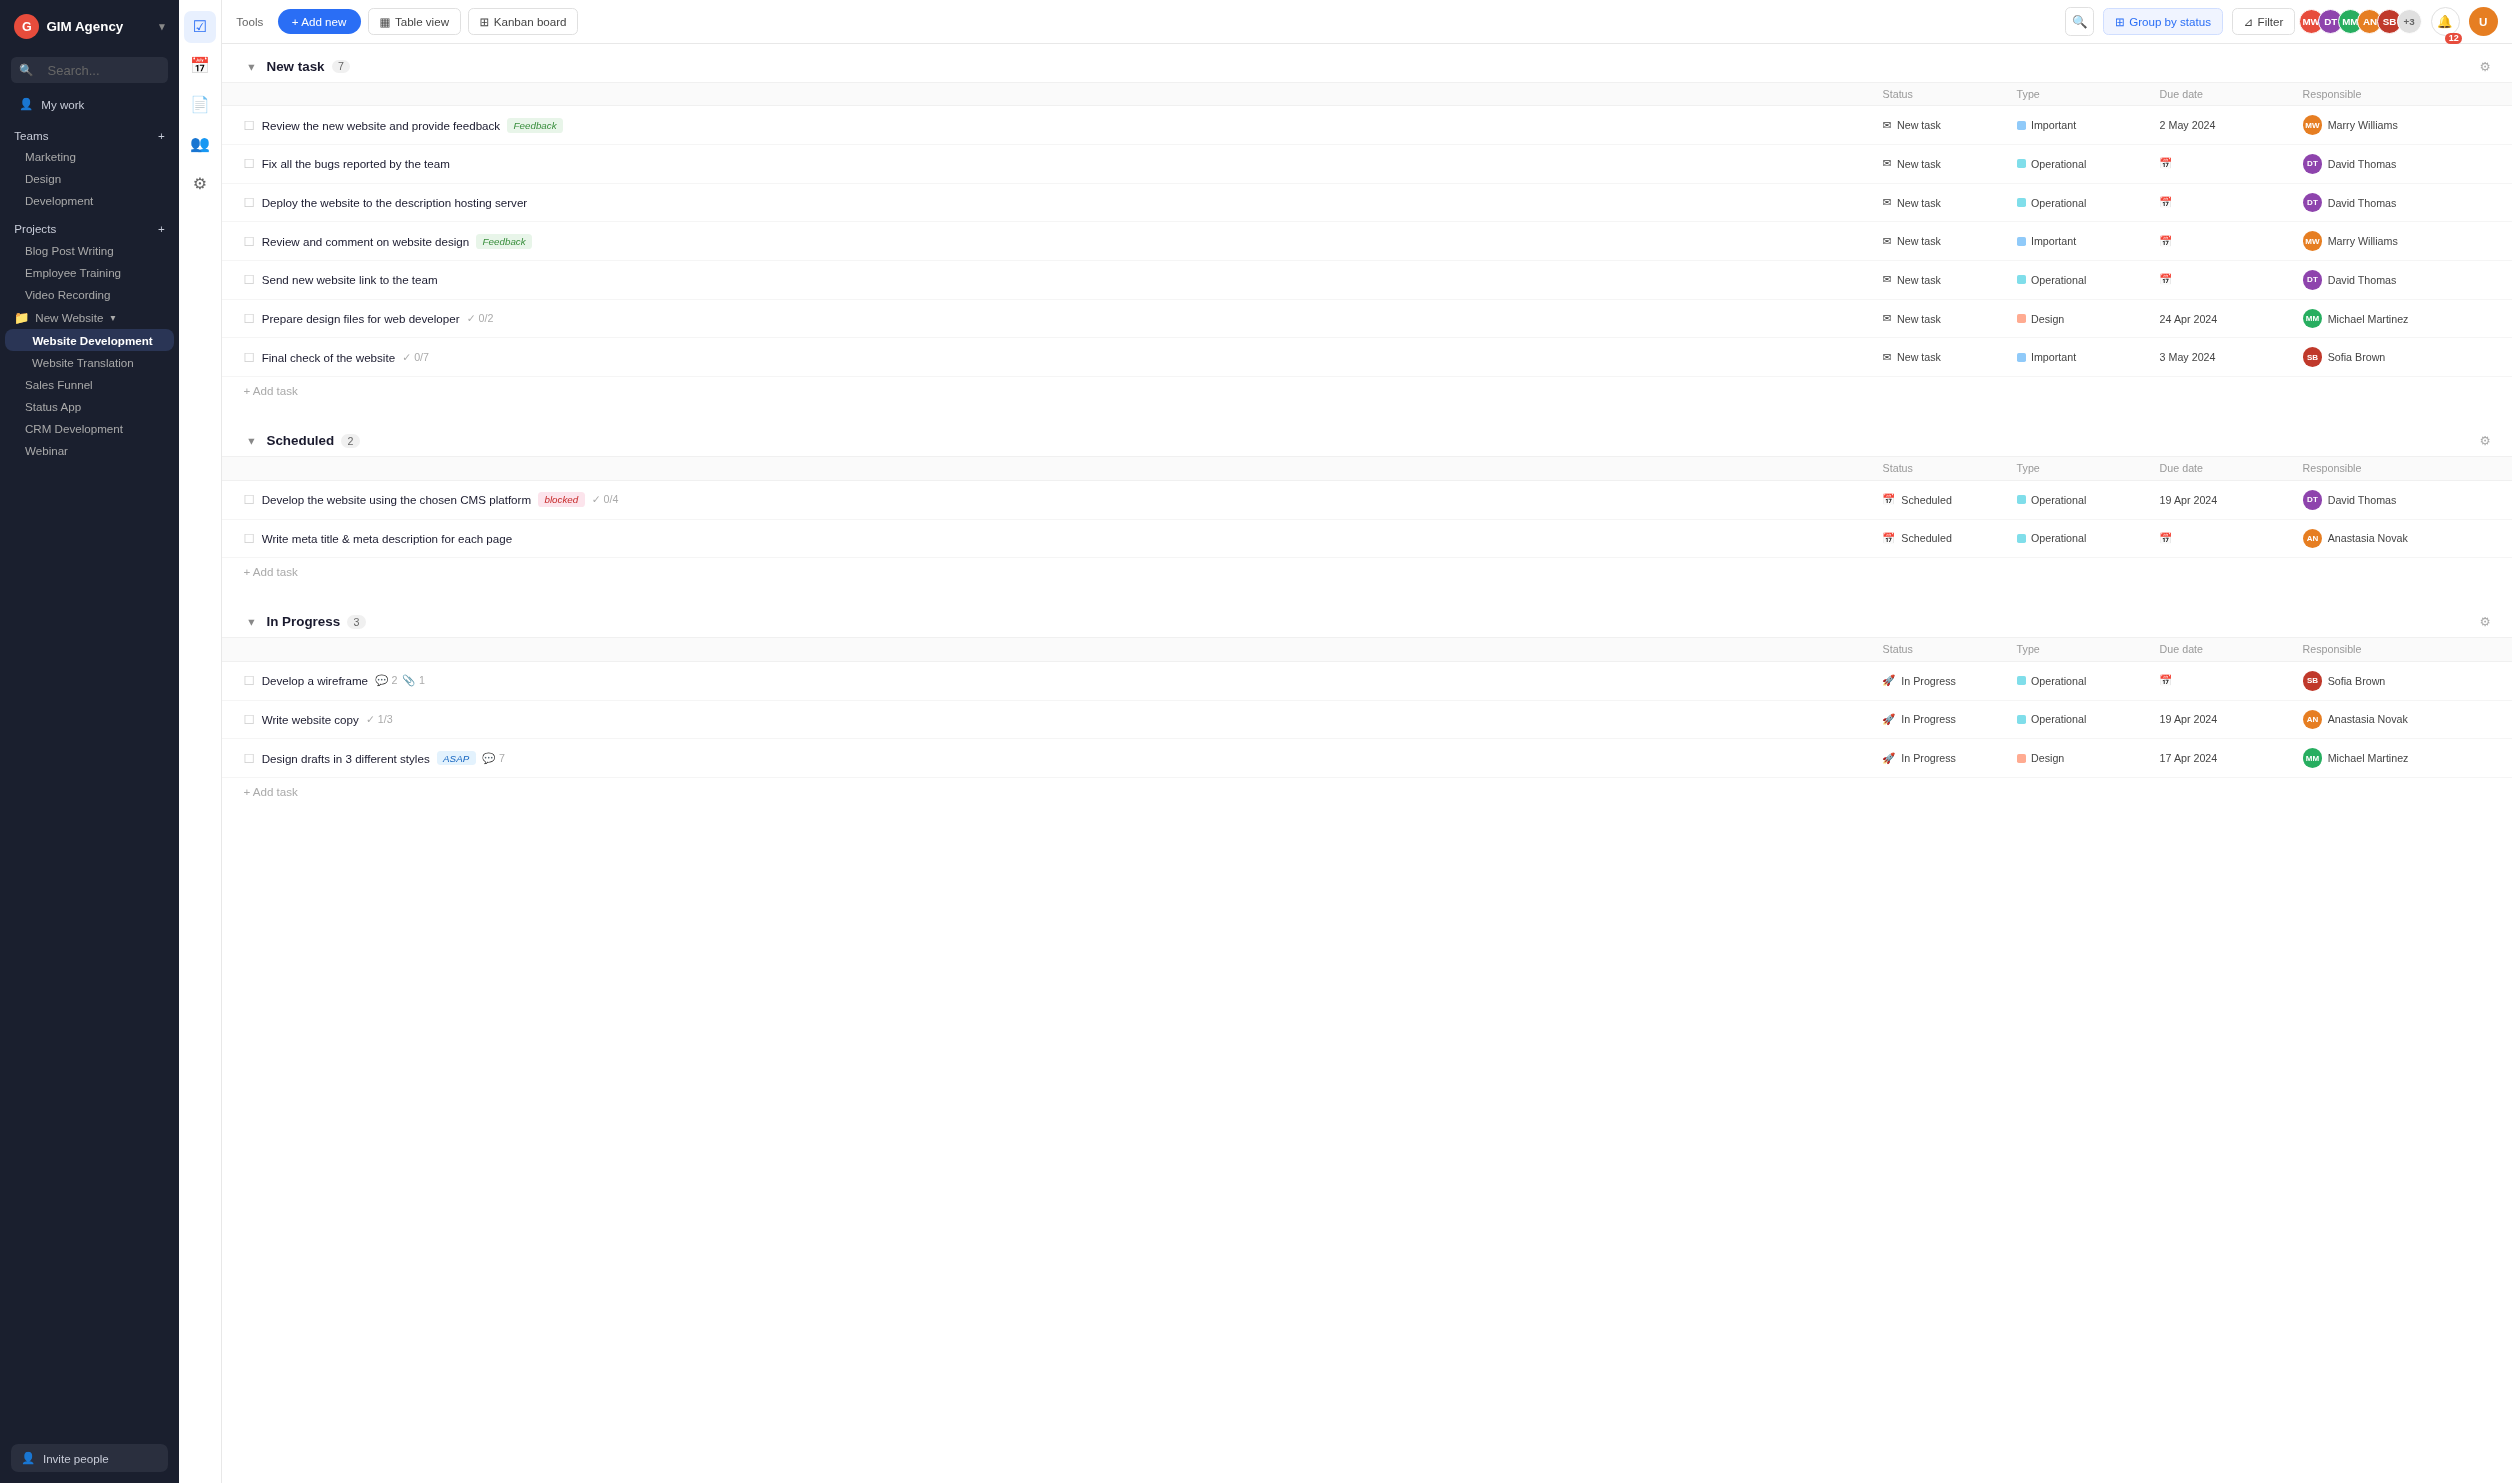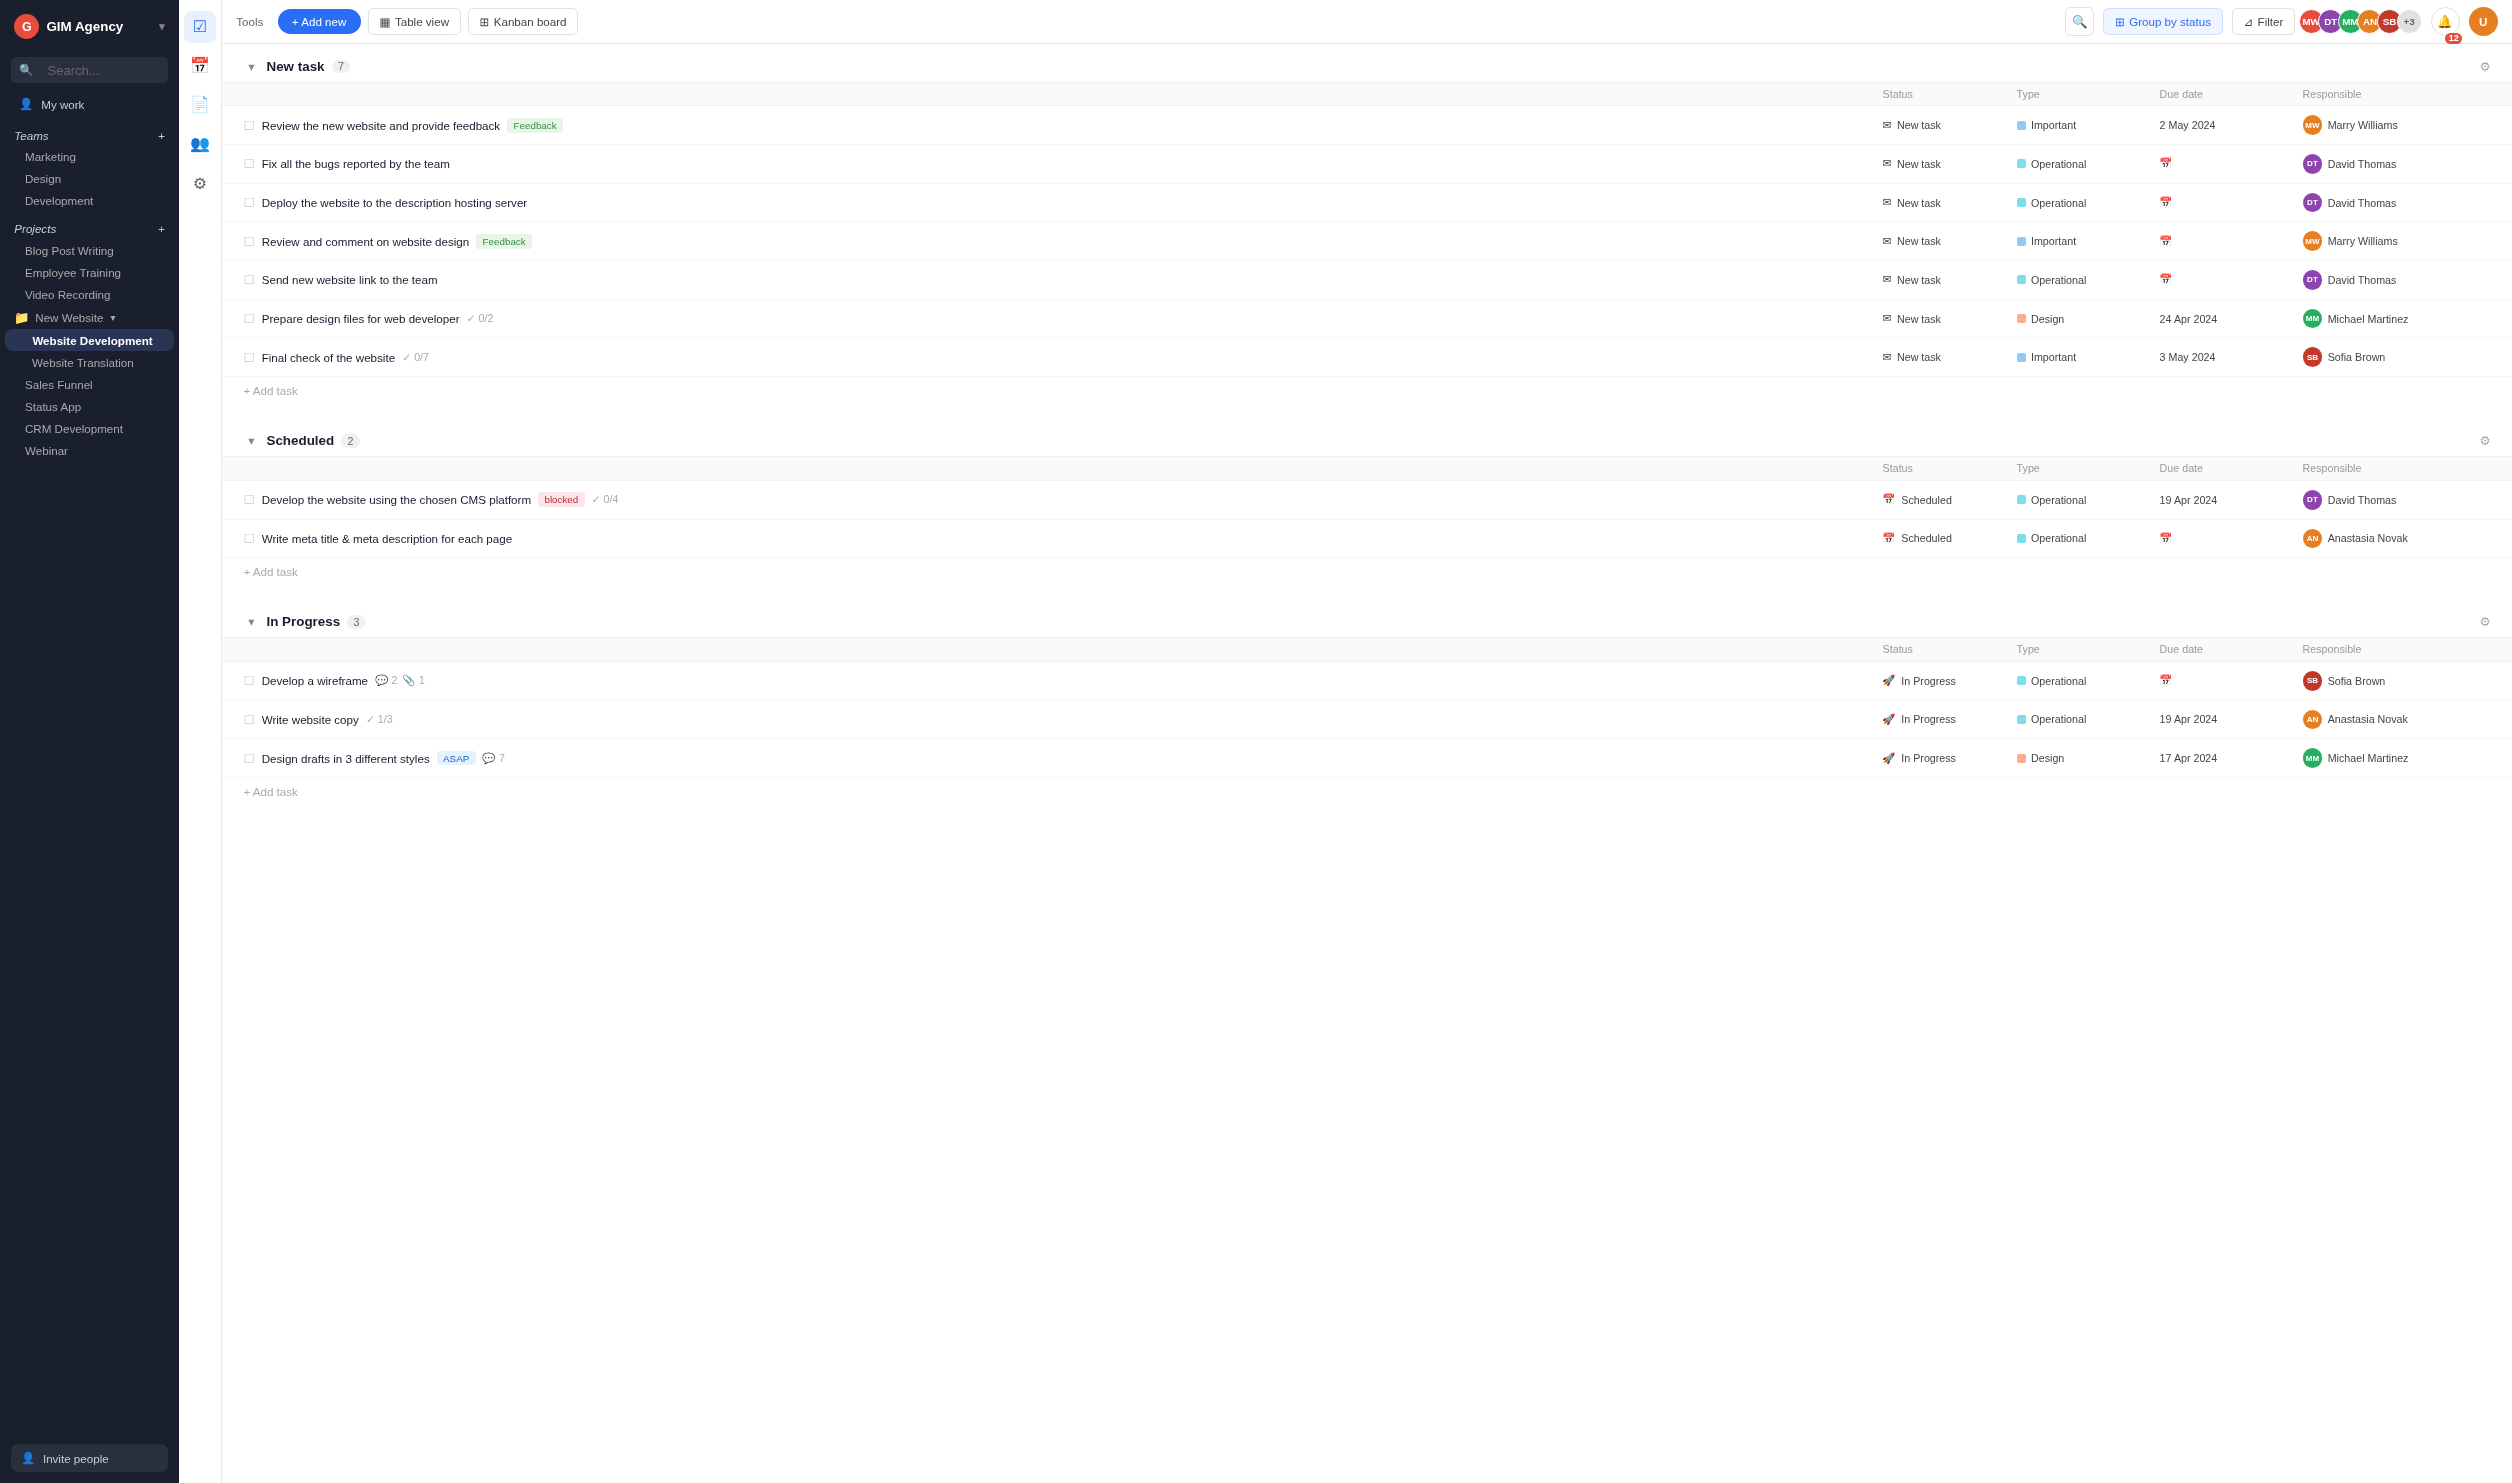--- a/index.html
+++ b/index.html
@@ -49,21 +49,21 @@
       color: #c8ccd8;
       border-radius: 5.4px;
       margin: 0.9px 5.4px;
     }
     .sidebar-section {
       padding: 10.7px 14.3px 3.6px;
       font-size: 9.8px;
       color: #666;
       text-transform: uppercase;
       letter-spacing: 0.4px;
-      display: flex; align-items: flex-end; justify-content: space-between; font-style: italic;
+      display: flex; align-items: flex-end; justify-content: space-between;
     }
     .sidebar-section span { font-size: 11.6px; text-transform: none; letter-spacing: 0; color: #c8ccd8; font-weight: 500; }
     .plus-btn { color: #888; cursor: pointer; font-size: 14.3px; }
     .sidebar-subitem {
       padding: 4.5px 14.3px 4.5px 25px;
       cursor: pointer;
       font-size: 11.6px;
       color: #aaa;
       display: flex; align-items: center; gap: 5.4px;
     }
@@ -308,20 +308,21 @@
       display: flex;
       align-items: center;
       gap: 7.1px;
       color: #1a1a2e;
       font-size: 11.6px;
     }
     .task-name .tag {
       font-size: 9.8px;
       border-radius: 3.6px;
       padding: 1.8px 6.3px;
+      font-style: italic;
     }
     .tag-feedback { background: #e8f5e9; color: #388e3c; }
     .tag-blocked { background: #fce4ec; color: #c62828; }
     .tag-asap { background: #e3f2fd; color: #1565c0; }
     .status-cell {
       display: flex; align-items: center; gap: 5.4px;
       font-size: 10.7px;
       color: #444;
     }
     .type-cell {

